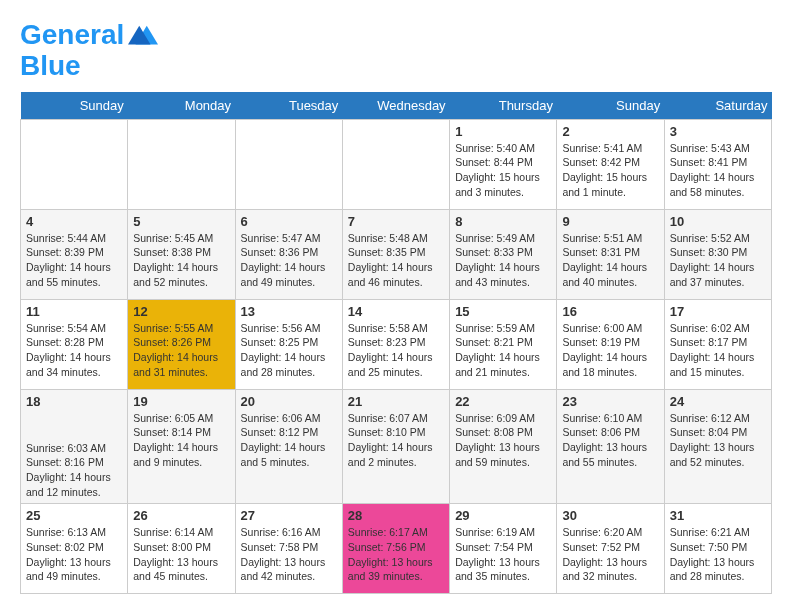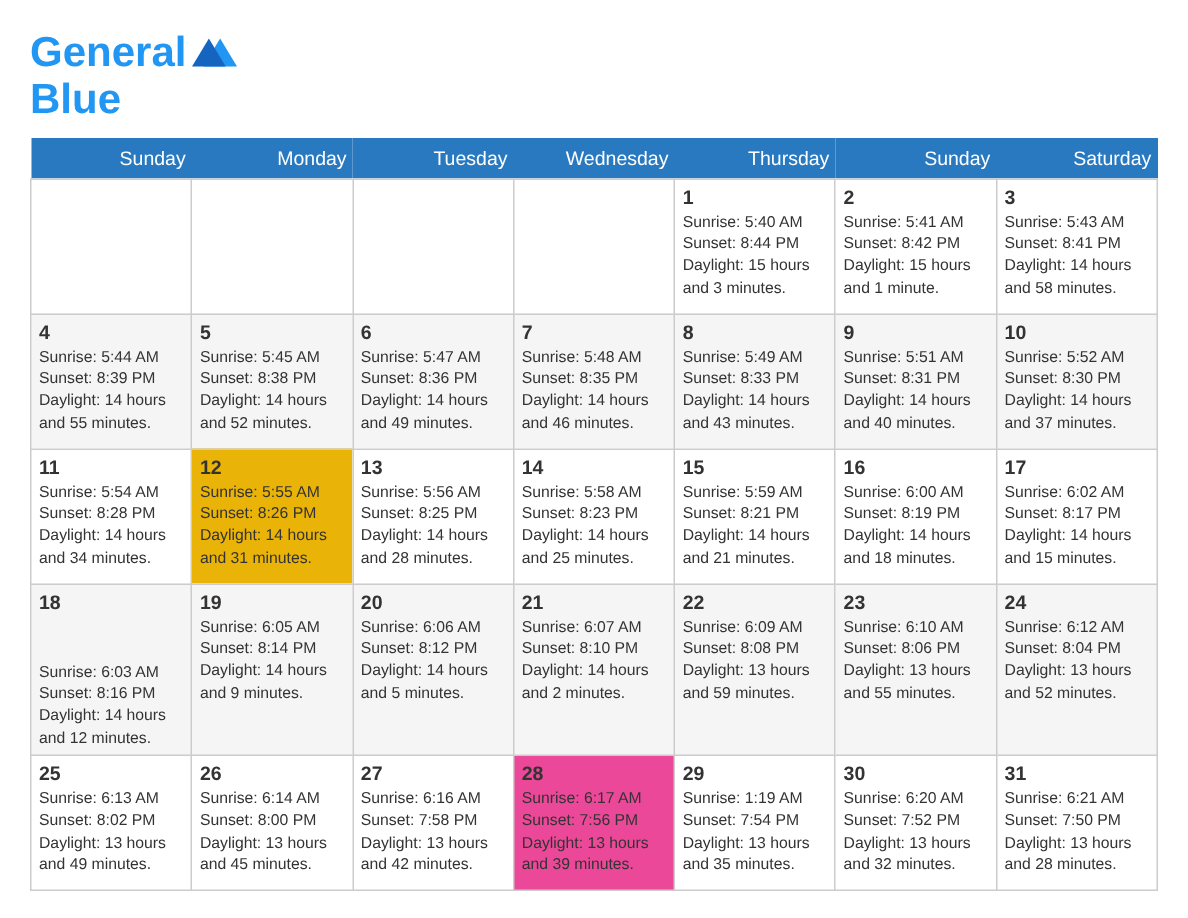--- a/index.html
+++ b/index.html
@@ -328,21 +328,21 @@
         </td>
         <td style="background-color: #ec4899;">
           <div class="day-num">28</div>
           <div class="day-info" style="white-space: pre-line;">Sunrise: 6:17 AM
 Sunset: 7:56 PM
 Daylight: 13 hours
 and 39 minutes.</div>
         </td>
         <td style="background-color: rgb(255, 255, 255); margin-top: 39px;">
           <div class="day-num">29</div>
-          <div class="day-info" style="white-space: pre-line;">Sunrise: 1:19 AM
+          <div class="day-info" style="white-space: pre-line;">Sunrise: 6:19 AM
 Sunset: 7:54 PM
 Daylight: 13 hours
 and 35 minutes.</div>
         </td>
         <td style="background-color: rgb(255, 255, 255);">
           <div class="day-num">30</div>
           <div class="day-info" style="white-space: pre-line;">Sunrise: 6:20 AM
 Sunset: 7:52 PM
 Daylight: 13 hours
 and 32 minutes.</div>

